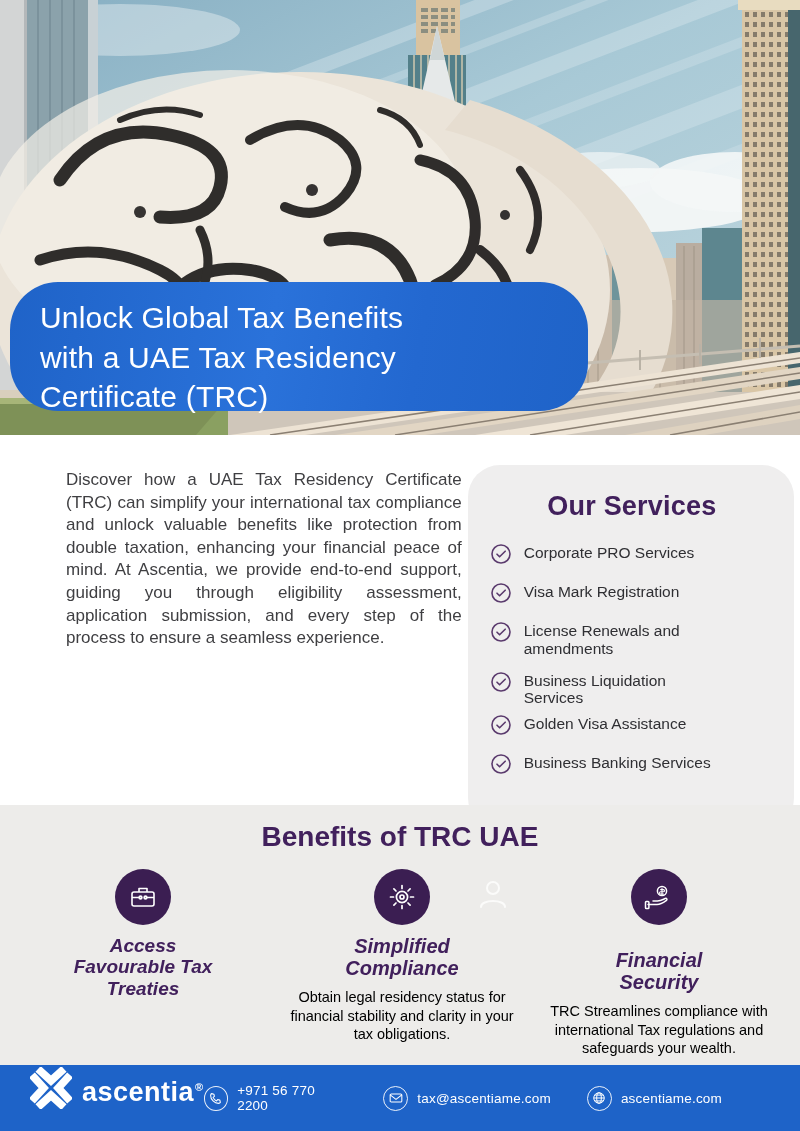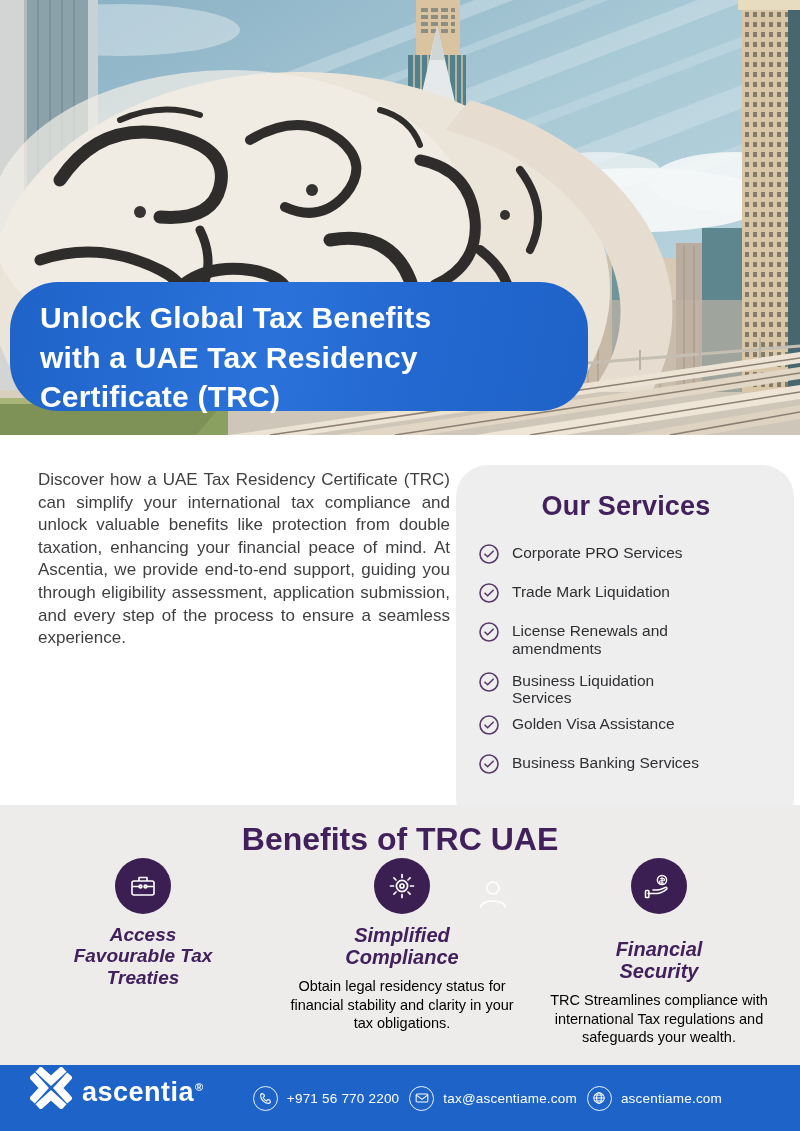--- a/index.html
+++ b/index.html
@@ -11,26 +11,26 @@
   }
 
   
   .hero { position:relative; width:800px; height:435px; overflow:hidden; }
   .hero svg { display:block; }
   .hero-banner {
     position:absolute; left:10px; top:282px; width:578px; height:129px;
     border-radius:48px;
     background:linear-gradient(100deg,#1f63c8 0%, #2a72da 45%, #2368d0 70%, #1f63c8 100%);
     color:#ffffff; padding:16px 20px 11px 30px;
-    font-size:30px; font-weight:700; line-height:1.32; letter-spacing:.2px;
+    font-size:30px; font-weight:400; line-height:1.32; letter-spacing:.2px;
   }
   .hero-banner span { display:block; }
 
   
-  .content { display:flex; padding:30px 6px 0 38px; background:#fff; height:370px; }
+  .content { display:flex; padding:30px 6px 0 38px; background:#fff; height:370px;margin-left:28px; }
   .intro { width:412px; padding-top:4px; color:#3f3f42; }
   .intro p {
     font-size:17px; line-height:1.33; text-align:justify; text-justify:inter-word;
     margin-bottom:24px;
   }
   .services-card {
     width:338px; margin-left:6px; background:#efeeee; border-radius:32px;
     padding:26px 20px 20px 22px; height:365px;
   }
   .services-title {
@@ -46,22 +46,22 @@
     font-size:15.5px; color:#2f2f33; line-height:1.15; max-width:228px;
   }
   .services-list li:nth-child(4) .svc-label { max-width:200px; }
   .services-list li:nth-child(4) { margin-bottom:8px; }
 
   
   .benefits {
     position:relative; background:#edecea; height:260px; padding-top:16px;
   }
   .benefits-title {
-    text-align:center; color:#41205c; font-size:32px; font-weight:800;
-    margin-bottom:0;
+    text-align:center; color:#41205c; font-size:28px; font-weight:800;
+    margin-bottom:16px;
   }
   .benefits-row { display:flex; justify-content:space-between; padding:0 22px; }
   .benefit-col { text-align:center; }
   .benefit-col.c1 { width:242px; }
   .benefit-col.c2 { width:256px; }
   .benefit-col.c3 { width:238px; }
   .benefit-icon {
     width:56px; height:56px; border-radius:50%; background:#3b1e52;
     display:flex; align-items:center; justify-content:center; margin:0 auto 10px;
   }
@@ -82,21 +82,21 @@
   
   .footer {
     position:absolute; left:0; bottom:0; width:800px; height:66px;
     background:#1e63c8; display:flex; 
     padding:0 26px 0 30px; color:#fff;
   }
   .brand { display:flex; align-items:flex-start; }
   .brand-mark { margin-right:10px; margin-top:2px; }
   .brand-name { font-size:27px; font-weight:800; letter-spacing:.5px; line-height:44px; }
   .brand-reg { font-size:11px; vertical-align:super; margin-left:1px; }
-  .contacts { margin-left:auto; display:flex; align-items:center; gap:10px; padding-right:52px; }
+  .contacts { margin-left:auto; display:flex; align-items:center; gap:36px; padding-right:52px; }
   .contact { display:flex; align-items:center; gap:9px; }
   .contact .cicon {
     width:25px; height:25px; border:1.3px solid rgba(255,255,255,.9); border-radius:50%;
     display:flex; align-items:center; justify-content:center;
   }
   .contact .clabel { font-size:13.5px; letter-spacing:.2px; }
 </style>
 </head>
 <body>
 
@@ -275,21 +275,21 @@
                 <circle cx="11" cy="11" r="9" fill="none" stroke="#5a3a6d" stroke-width="1.6"></circle>
                 <path d="M7,11.2 l2.6,2.6 L15.2,8.2" fill="none" stroke="#5a3a6d" stroke-width="1.6" stroke-linecap="round" stroke-linejoin="round"></path>
               </svg></span>
           <span class="svc-label">Corporate PRO Services</span>
         </li>
         <li>
           <span class="chk"><svg width="22" height="22" viewBox="0 0 22 22">
                 <circle cx="11" cy="11" r="9" fill="none" stroke="#5a3a6d" stroke-width="1.6"></circle>
                 <path d="M7,11.2 l2.6,2.6 L15.2,8.2" fill="none" stroke="#5a3a6d" stroke-width="1.6" stroke-linecap="round" stroke-linejoin="round"></path>
               </svg></span>
-          <span class="svc-label">Trade Mark Liquidation</span>
+          <span class="svc-label">Visa Mark Registration</span>
         </li>
         <li>
           <span class="chk"><svg width="22" height="22" viewBox="0 0 22 22">
                 <circle cx="11" cy="11" r="9" fill="none" stroke="#5a3a6d" stroke-width="1.6"></circle>
                 <path d="M7,11.2 l2.6,2.6 L15.2,8.2" fill="none" stroke="#5a3a6d" stroke-width="1.6" stroke-linecap="round" stroke-linejoin="round"></path>
               </svg></span>
           <span class="svc-label">License Renewals and amendments</span>
         </li>
         <li>
           <span class="chk"><svg width="22" height="22" viewBox="0 0 22 22">

